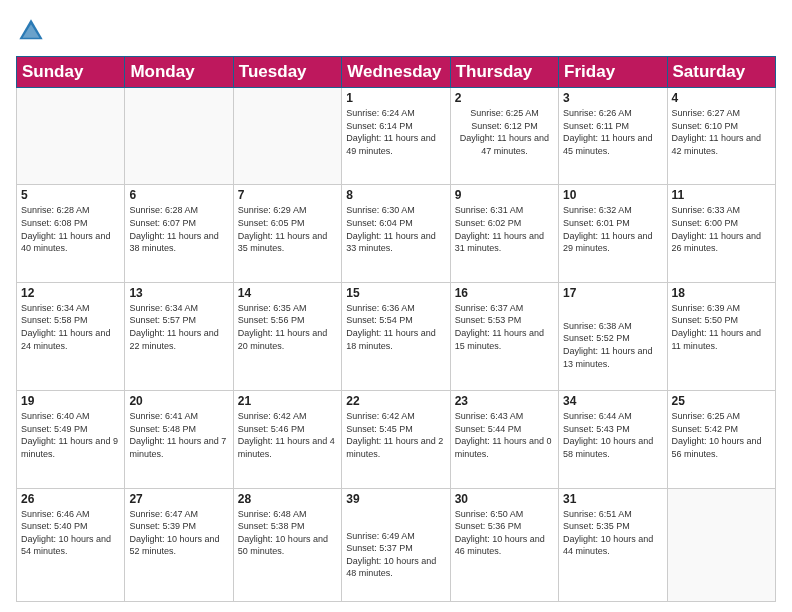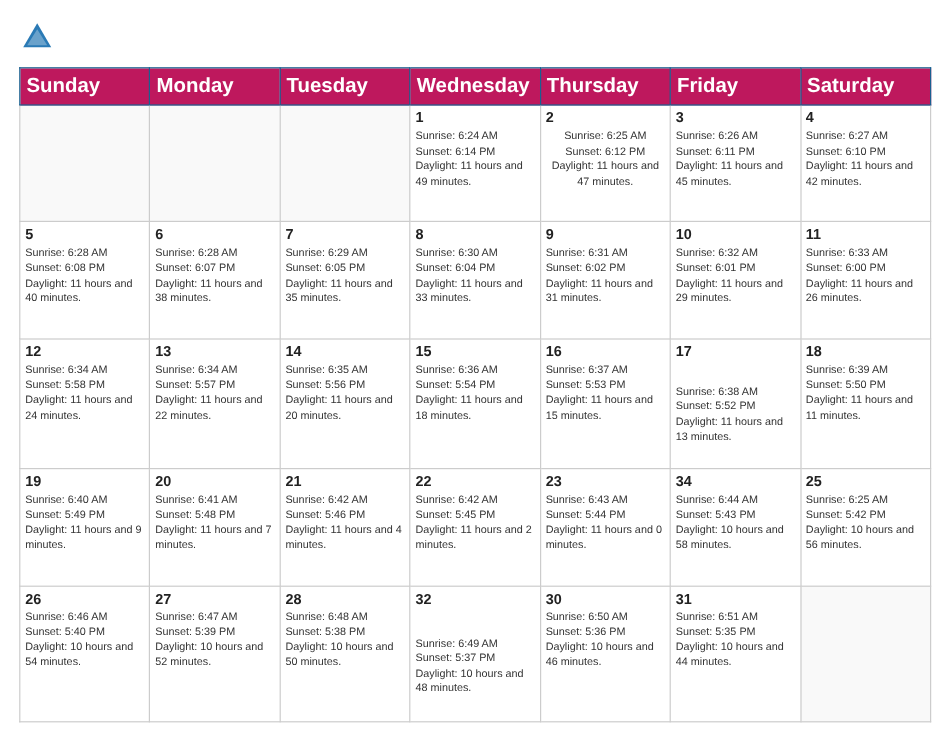--- a/index.html
+++ b/index.html
@@ -308,21 +308,21 @@
 Sunset: 5:39 PM
 Daylight: 10 hours and 52 minutes.</div>
           </td>
           <td>
             <span class="day-num">28</span>
             <div class="day-info" style="white-space: pre-line;">Sunrise: 6:48 AM
 Sunset: 5:38 PM
 Daylight: 10 hours and 50 minutes.</div>
           </td>
           <td>
-            <span class="day-num">32</span>
+            <span class="day-num">39</span>
             <div class="day-info" style="white-space: pre-line; margin-top: 24px;">Sunrise: 6:49 AM
 Sunset: 5:37 PM
 Daylight: 10 hours and 48 minutes.</div>
           </td>
           <td>
             <span class="day-num">30</span>
             <div class="day-info" style="white-space: pre-line;">Sunrise: 6:50 AM
 Sunset: 5:36 PM
 Daylight: 10 hours and 46 minutes.</div>
           </td>

